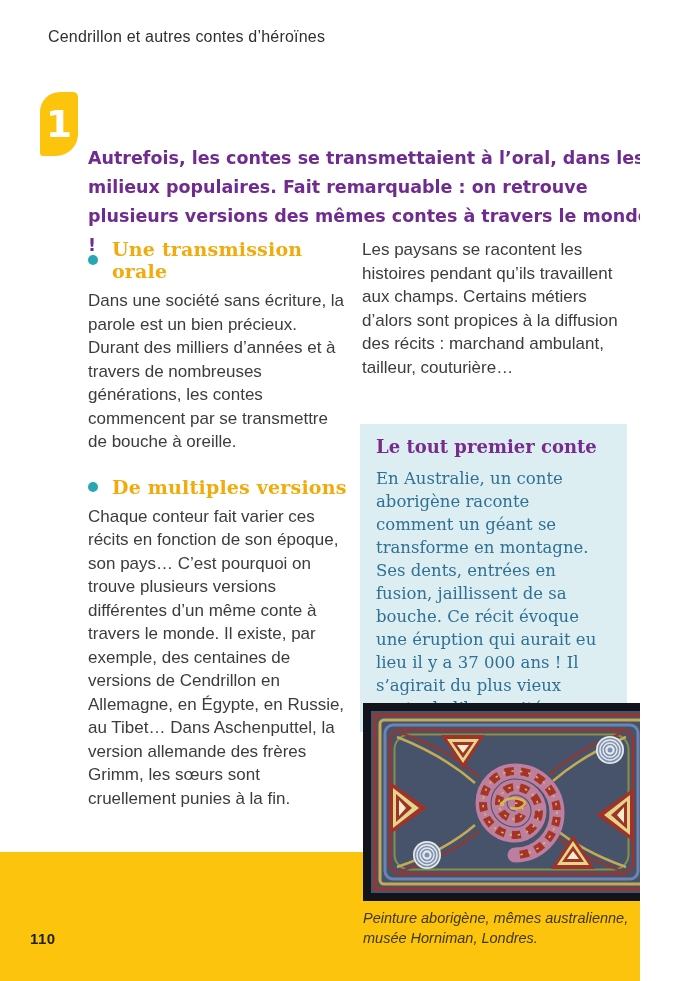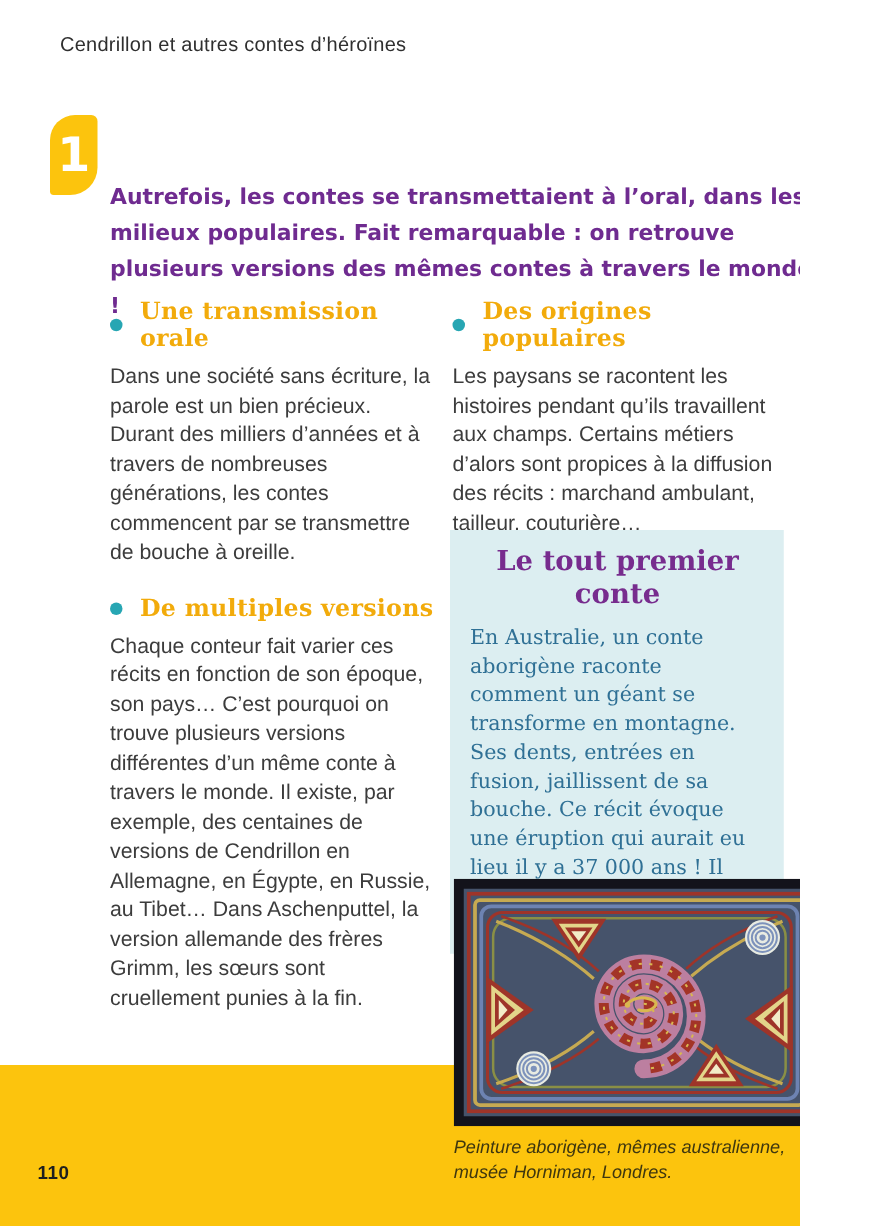--- a/index.html
+++ b/index.html
@@ -54,21 +54,21 @@
     margin:0 0 22px 0;font-size:17px;line-height:23.5px;color:#3c3c3c;
   }
   .body-p .it{}
   
   .info-box{
     position:absolute;left:360px;top:424px;width:236px;
     background:#dceef1;padding:12px 15px 12px 16px;
   }
   .info-box h2{
     margin:0 0 10px 0;font-family:"DejaVu Serif",serif;font-weight:bold;
-    font-size:22px;color:#772c8e;text-align:center;
+    font-size:18px;color:#772c8e;
   }
   .info-box p{
     margin:0;font-family:"DejaVu Serif",serif;
     font-size:16.5px;line-height:23px;color:#2f7095;
   }
   
   .figure{
     position:absolute;left:363px;top:703px;width:297px;height:198px;z-index:3;
   }
   .figure svg{display:block;width:297px;height:198px;}
@@ -109,24 +109,20 @@
     <p class="body-p">Dans une société sans écriture, la parole est un bien précieux. Durant des milliers d’années et à travers de nombreuses générations, les contes commencent par se transmettre de bouche à oreille.</p>
 
     <div class="sec-head">
       <span class="bullet"></span>
       <span class="ht">De multiples versions</span>
     </div>
     <p class="body-p"><span>Chaque conteur fait varier ces récits en fonction de son époque, son pays… C’est pourquoi on trouve plusieurs versions différentes d’un même conte à travers le monde. Il existe, par exemple, des centaines de versions de </span><span class="it">Cendrillon</span><span> en Allemagne, en Égypte, en Russie, au Tibet… Dans </span><span class="it">Aschenputtel</span><span>, la version allemande des frères Grimm, les sœurs sont cruellement punies à la fin.</span></p>
   </div>
 
   <div class="col col-right">
-    <div class="sec-head">
-      <span class="bullet"></span>
-      <span class="ht">Des origines populaires</span>
-    </div>
     <p class="body-p">Les paysans se racontent les histoires pendant qu’ils travaillent aux champs. Certains métiers d’alors sont propices à la diffusion des récits : marchand ambulant, tailleur, couturière…</p>
   </div>
 
   <div class="info-box">
     <h2>Le tout premier conte</h2>
     <p>En Australie, un conte aborigène raconte comment un géant se transforme en montagne. Ses dents, entrées en fusion, jaillissent de sa bouche. Ce récit évoque une éruption qui aurait eu lieu il y a 37 000 ans ! Il s’agirait du plus vieux conte de l’humanité.</p>
   </div>
 
   <div class="footer-band"></div>
   <div class="page-number">110</div>

